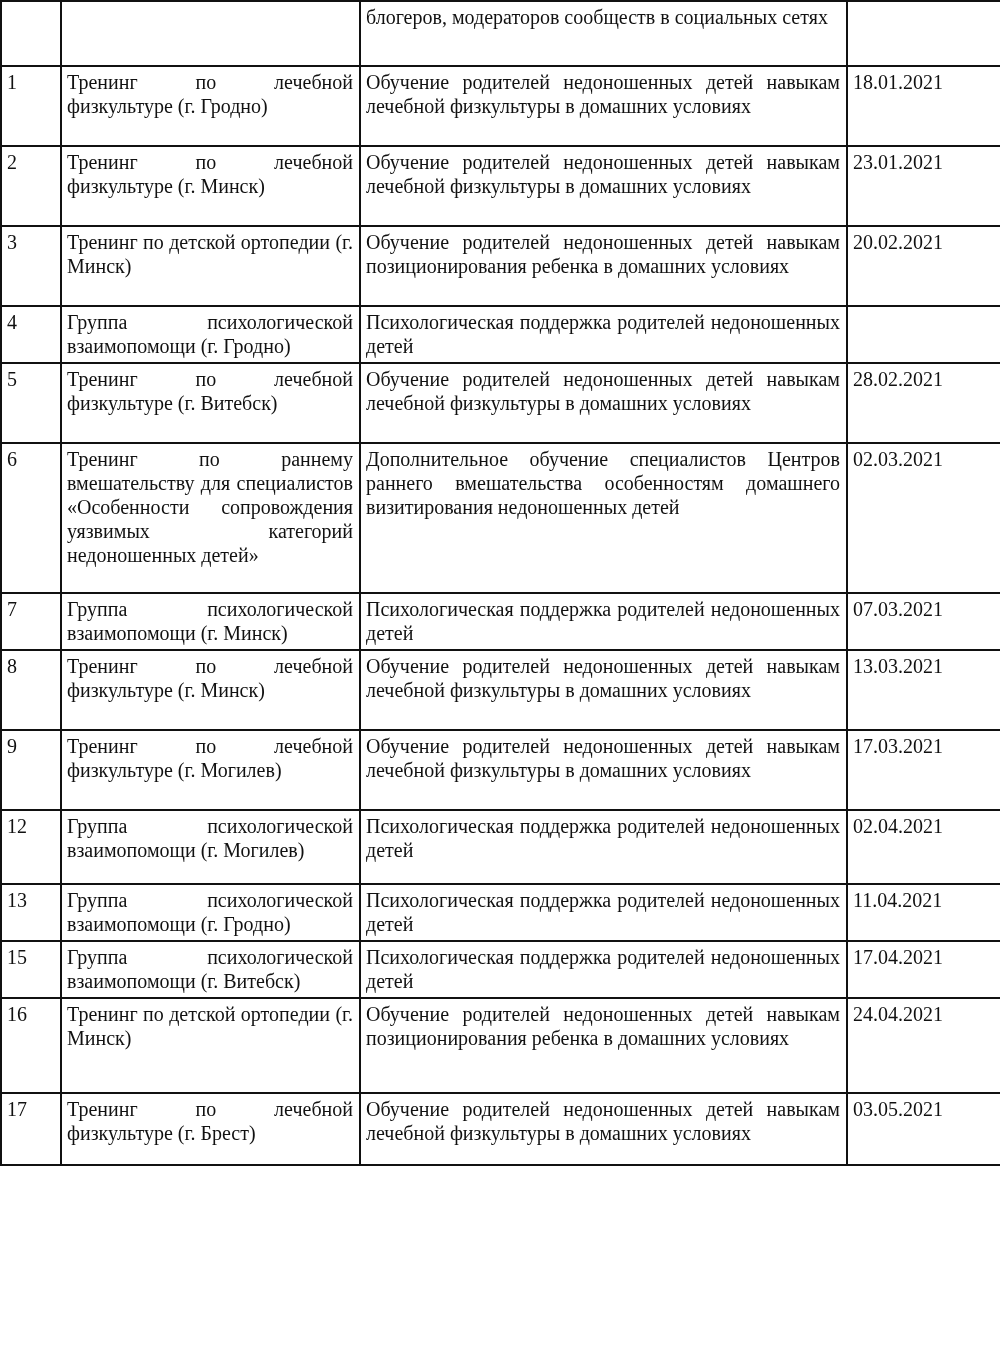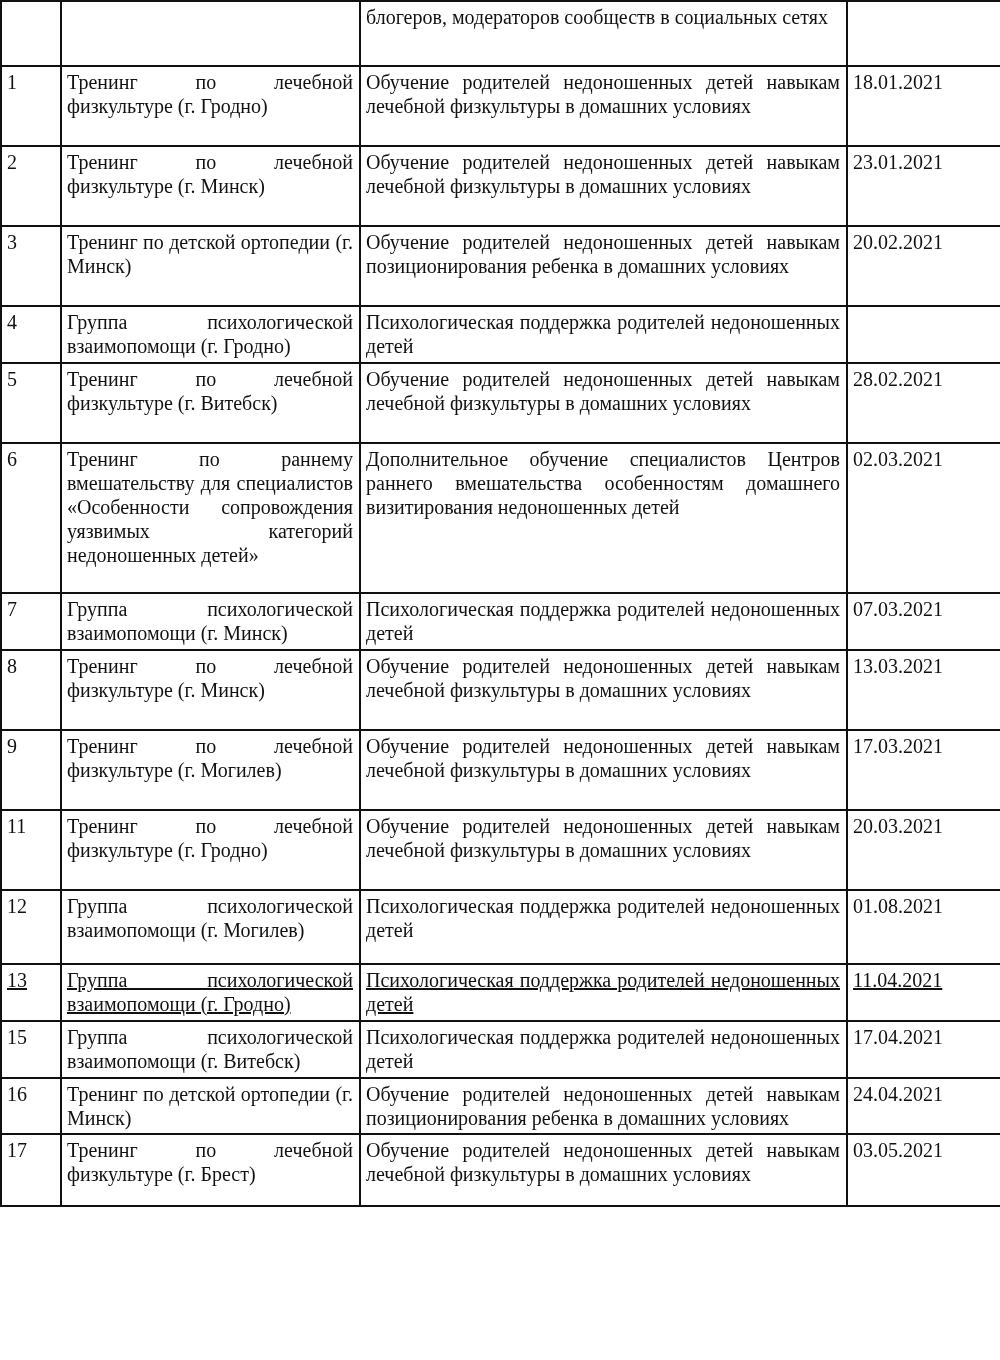--- a/index.html
+++ b/index.html
@@ -89,45 +89,39 @@
         <td class="justify">Тренинг по лечебной физкультуре (г. Минск)</td>
         <td class="justify">Обучение родителей недоношенных детей навыкам лечебной физкультуры в домашних условиях</td>
         <td class="date">13.03.2021</td>
       </tr>
       <tr style="height: 80px;">
         <td class="num">9</td>
         <td class="justify">Тренинг по лечебной физкультуре (г. Могилев)</td>
         <td class="justify">Обучение родителей недоношенных детей навыкам лечебной физкультуры в домашних условиях</td>
         <td class="date">17.03.2021</td>
       </tr>
-      <tr style="height: 80px;">
-        <td class="num">11</td>
-        <td class="justify">Тренинг по лечебной физкультуре (г. Гродно)</td>
-        <td class="justify">Обучение родителей недоношенных детей навыкам лечебной физкультуры в домашних условиях</td>
-        <td class="date">20.03.2021</td>
-      </tr>
       <tr style="height: 74px;">
         <td class="num">12</td>
         <td class="justify">Группа психологической взаимопомощи (г. Могилев)</td>
         <td class="justify">Психологическая поддержка родителей недоношенных детей</td>
-        <td class="date">01.08.2021</td>
+        <td class="date">02.04.2021</td>
       </tr>
-      <tr style="height: 57px; text-decoration: underline;">
+      <tr style="height: 57px;">
         <td class="num">13</td>
         <td class="justify">Группа психологической взаимопомощи (г. Гродно)</td>
         <td class="justify">Психологическая поддержка родителей недоношенных детей</td>
         <td class="date">11.04.2021</td>
       </tr>
       <tr style="height: 57px;">
         <td class="num">15</td>
         <td class="justify">Группа психологической взаимопомощи (г. Витебск)</td>
         <td class="justify">Психологическая поддержка родителей недоношенных детей</td>
         <td class="date">17.04.2021</td>
       </tr>
-      <tr style="height: 56px;">
+      <tr style="height: 95px;">
         <td class="num">16</td>
         <td class="justify">Тренинг по детской ортопедии (г. Минск)</td>
         <td class="justify">Обучение родителей недоношенных детей навыкам позиционирования ребенка в домашних условиях</td>
         <td class="date">24.04.2021</td>
       </tr>
       <tr style="height: 72px;">
         <td class="num">17</td>
         <td class="justify">Тренинг по лечебной физкультуре (г. Брест)</td>
         <td class="justify">Обучение родителей недоношенных детей навыкам лечебной физкультуры в домашних условиях</td>
         <td class="date">03.05.2021</td>

